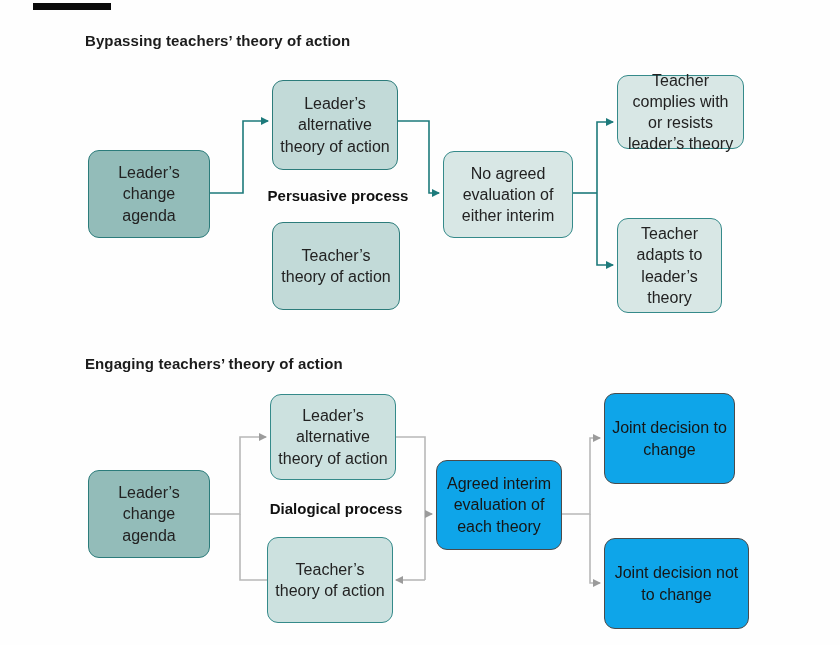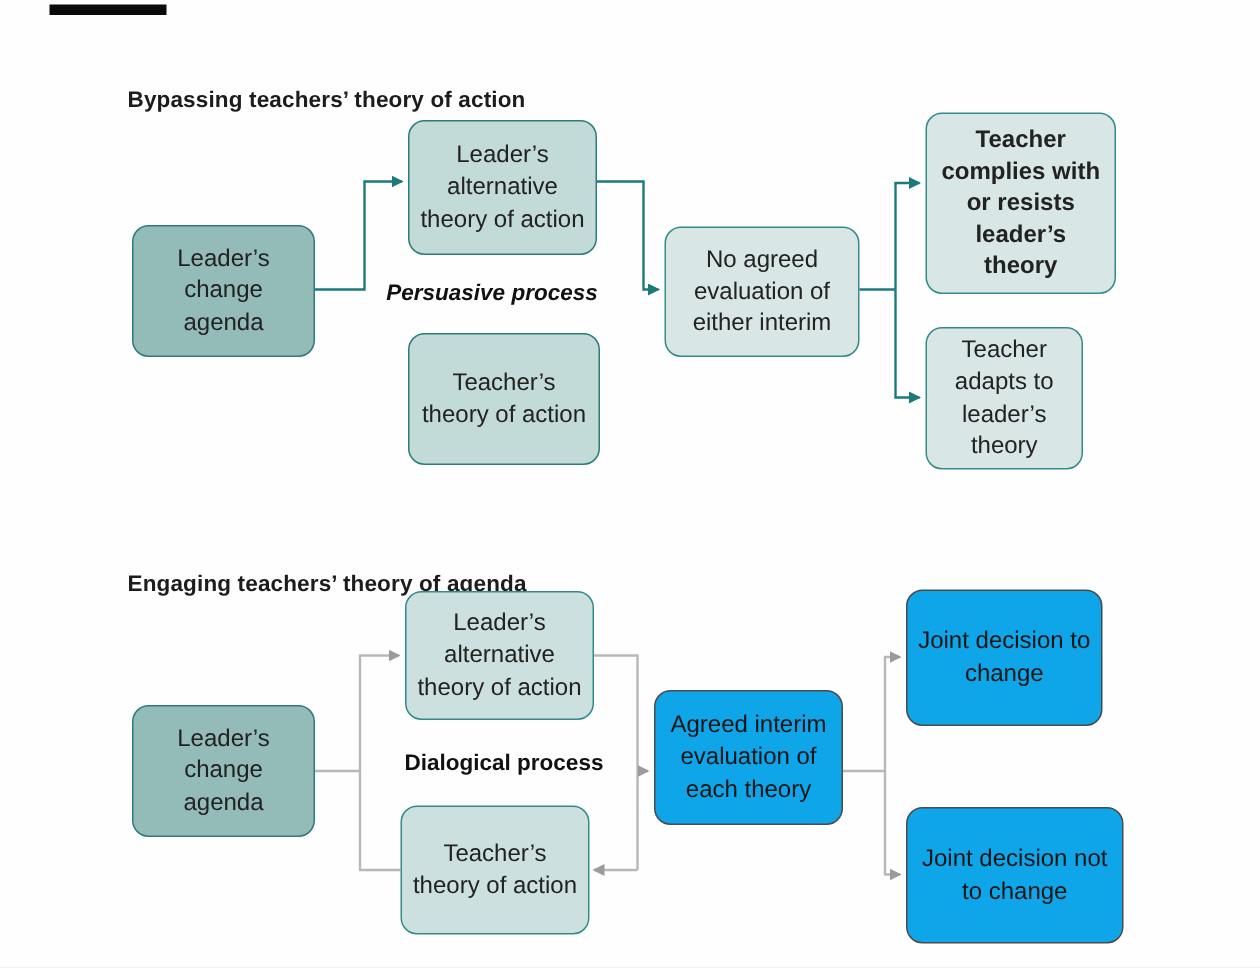--- a/index.html
+++ b/index.html
@@ -5,21 +5,20 @@
   html,body { margin:0; padding:0; background:#e9e9e9; }
   .canvas {
     position:relative; width:840px; height:645px;
     background:#fefefe; overflow:hidden;
     font-family:"Liberation Sans", sans-serif;
   }
   .black-bar { position:absolute; left:33px; top:3px; width:78px; height:7px; background:#0a0a0a; }
   .section-title {
     position:absolute; font-size:15px; font-weight:bold; color:#1c1c1c;
     letter-spacing:0.1px;
-    margin-top:26px;
   }
   .process-label {
     position:absolute; width:200px; text-align:center;
     font-size:15px; font-weight:bold; color:#111;
   }
   .node {
     position:absolute; box-sizing:border-box;
     display:flex; align-items:center; justify-content:center;
     text-align:center; padding:5px 6px;
     font-size:16px; line-height:1.32; color:#222;
@@ -28,24 +27,24 @@
   .teal-dark  { background:#93bcb9; border:1.8px solid #2c7c7b; }
   .teal-mid   { background:#c2dad8; border:1.8px solid #2c7c7b; }
   .teal-mid2  { background:#cce1df; border:1.8px solid #358a8a; }
   .teal-light { background:#d8e7e5; border:1.8px solid #358a8a; }
   .gray-node  { background:#0ea5e9; border:1.8px solid #4b4b4b; color:#161616; }
 
   
   #d1-title   { left:85px;  top:32px; }
   #d1-agenda  { left:88px;  top:150px; width:122px; height:88px; }
   #d1-alt     { left:272px; top:80px;  width:126px; height:90px; }
-  #d1-process { left:228px; top:187px;font-style:italic; }
+  #d1-process { left:238px; top:187px; }
   #d1-teacher { left:272px; top:222px; width:128px; height:88px; }
   #d1-eval    { left:443px; top:151px; width:130px; height:87px; }
-  #d1-out1    { left:617px; top:75px;  width:127px; height:121px;font-weight:bold; }
+  #d1-out1    { left:617px; top:75px;  width:127px; height:74px; }
   #d1-out2    { left:617px; top:218px; width:105px; height:95px; }
 
   
   #d2-title   { left:85px;  top:355px; }
   #d2-agenda  { left:88px;  top:470px; width:122px; height:88px; }
   #d2-alt     { left:270px; top:394px; width:126px; height:86px; }
   #d2-process { left:236px; top:500px; }
   #d2-teacher { left:267px; top:537px; width:126px; height:86px; }
   #d2-eval    { left:436px; top:460px; width:126px; height:90px; }
   #d2-out1    { left:604px; top:393px; width:131px; height:91px; }
@@ -98,21 +97,21 @@
   <div class="process-label" id="d1-process">Persuasive process</div>
 
   <div class="node teal-mid" id="d1-teacher">Teacher’s theory of action</div>
 
   <div class="node teal-light" id="d1-eval">No agreed evaluation of either interim</div>
 
   <div class="node teal-light" id="d1-out1">Teacher complies with or resists leader’s theory</div>
 
   <div class="node teal-light" id="d1-out2">Teacher adapts to leader’s theory</div>
 
-  <div class="section-title" id="d2-title">Engaging teachers’ theory of agenda</div>
+  <div class="section-title" id="d2-title">Engaging teachers’ theory of action</div>
 
   <div class="node teal-dark" id="d2-agenda">Leader’s change agenda</div>
 
   <div class="node teal-mid2" id="d2-alt">Leader’s alternative theory of action</div>
 
   <div class="process-label" id="d2-process">Dialogical process</div>
 
   <div class="node teal-mid2" id="d2-teacher">Teacher’s theory of action</div>
 
   <div class="node gray-node" id="d2-eval">Agreed interim evaluation of each theory</div>

